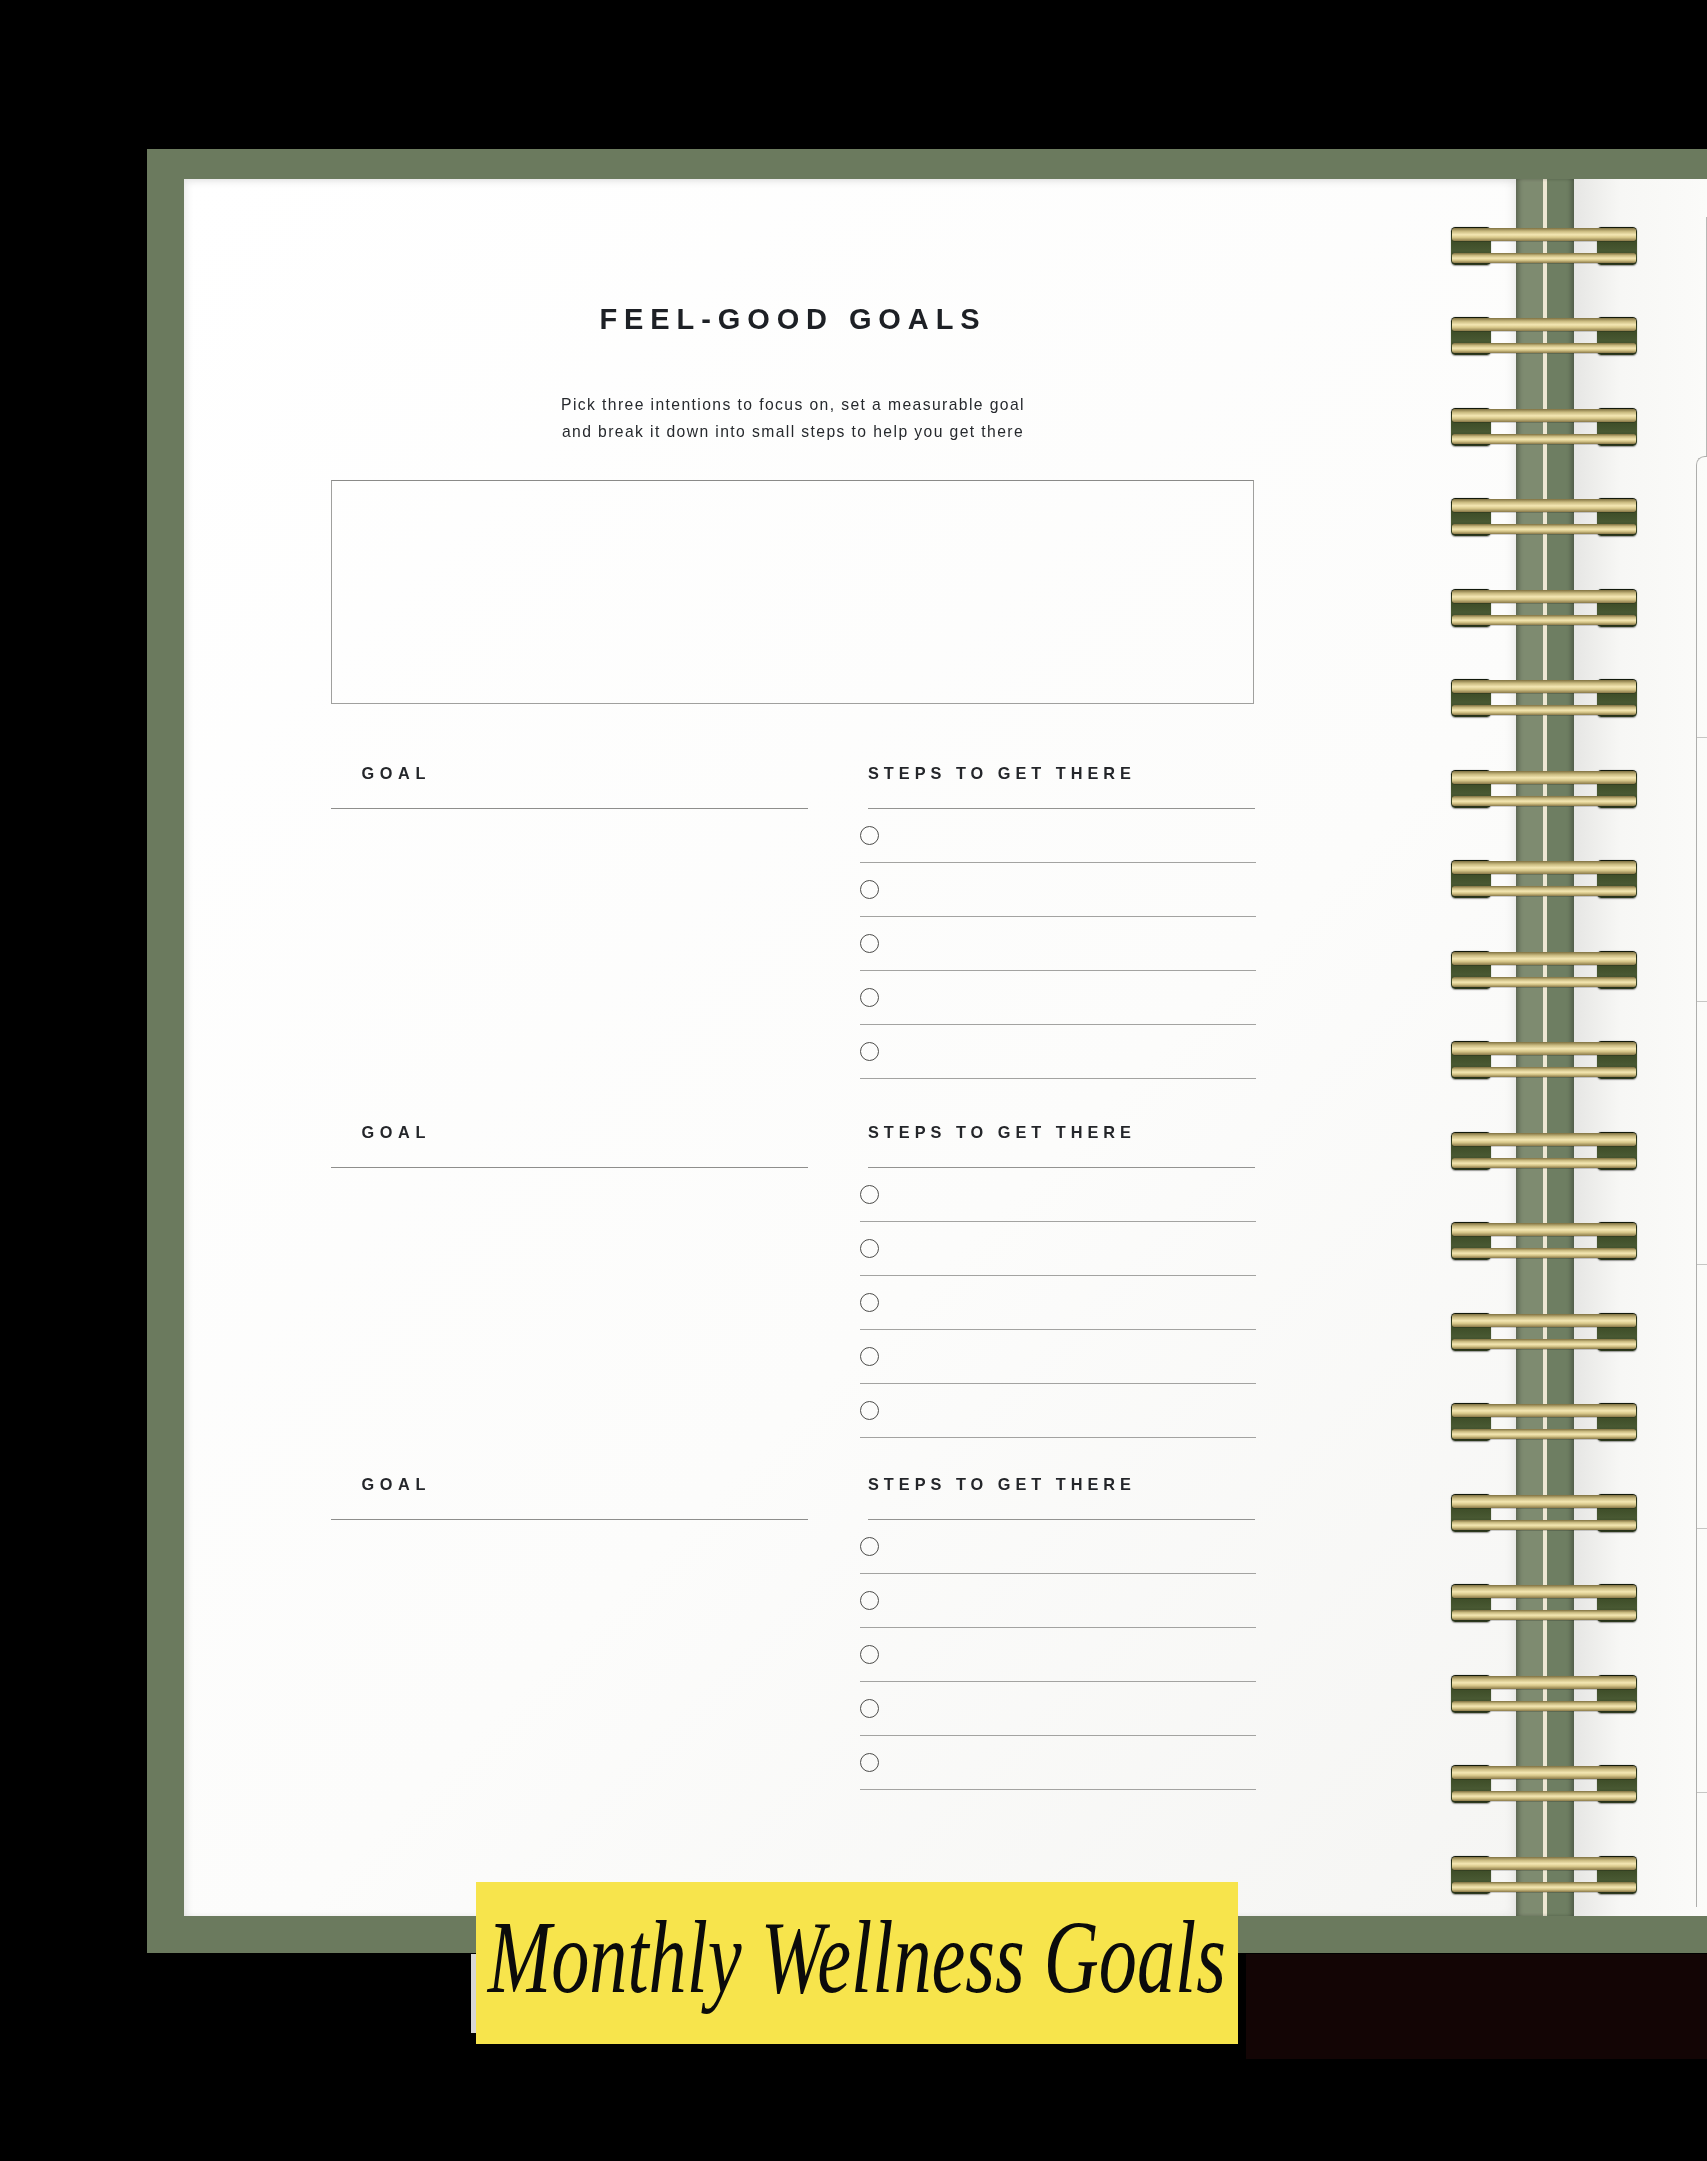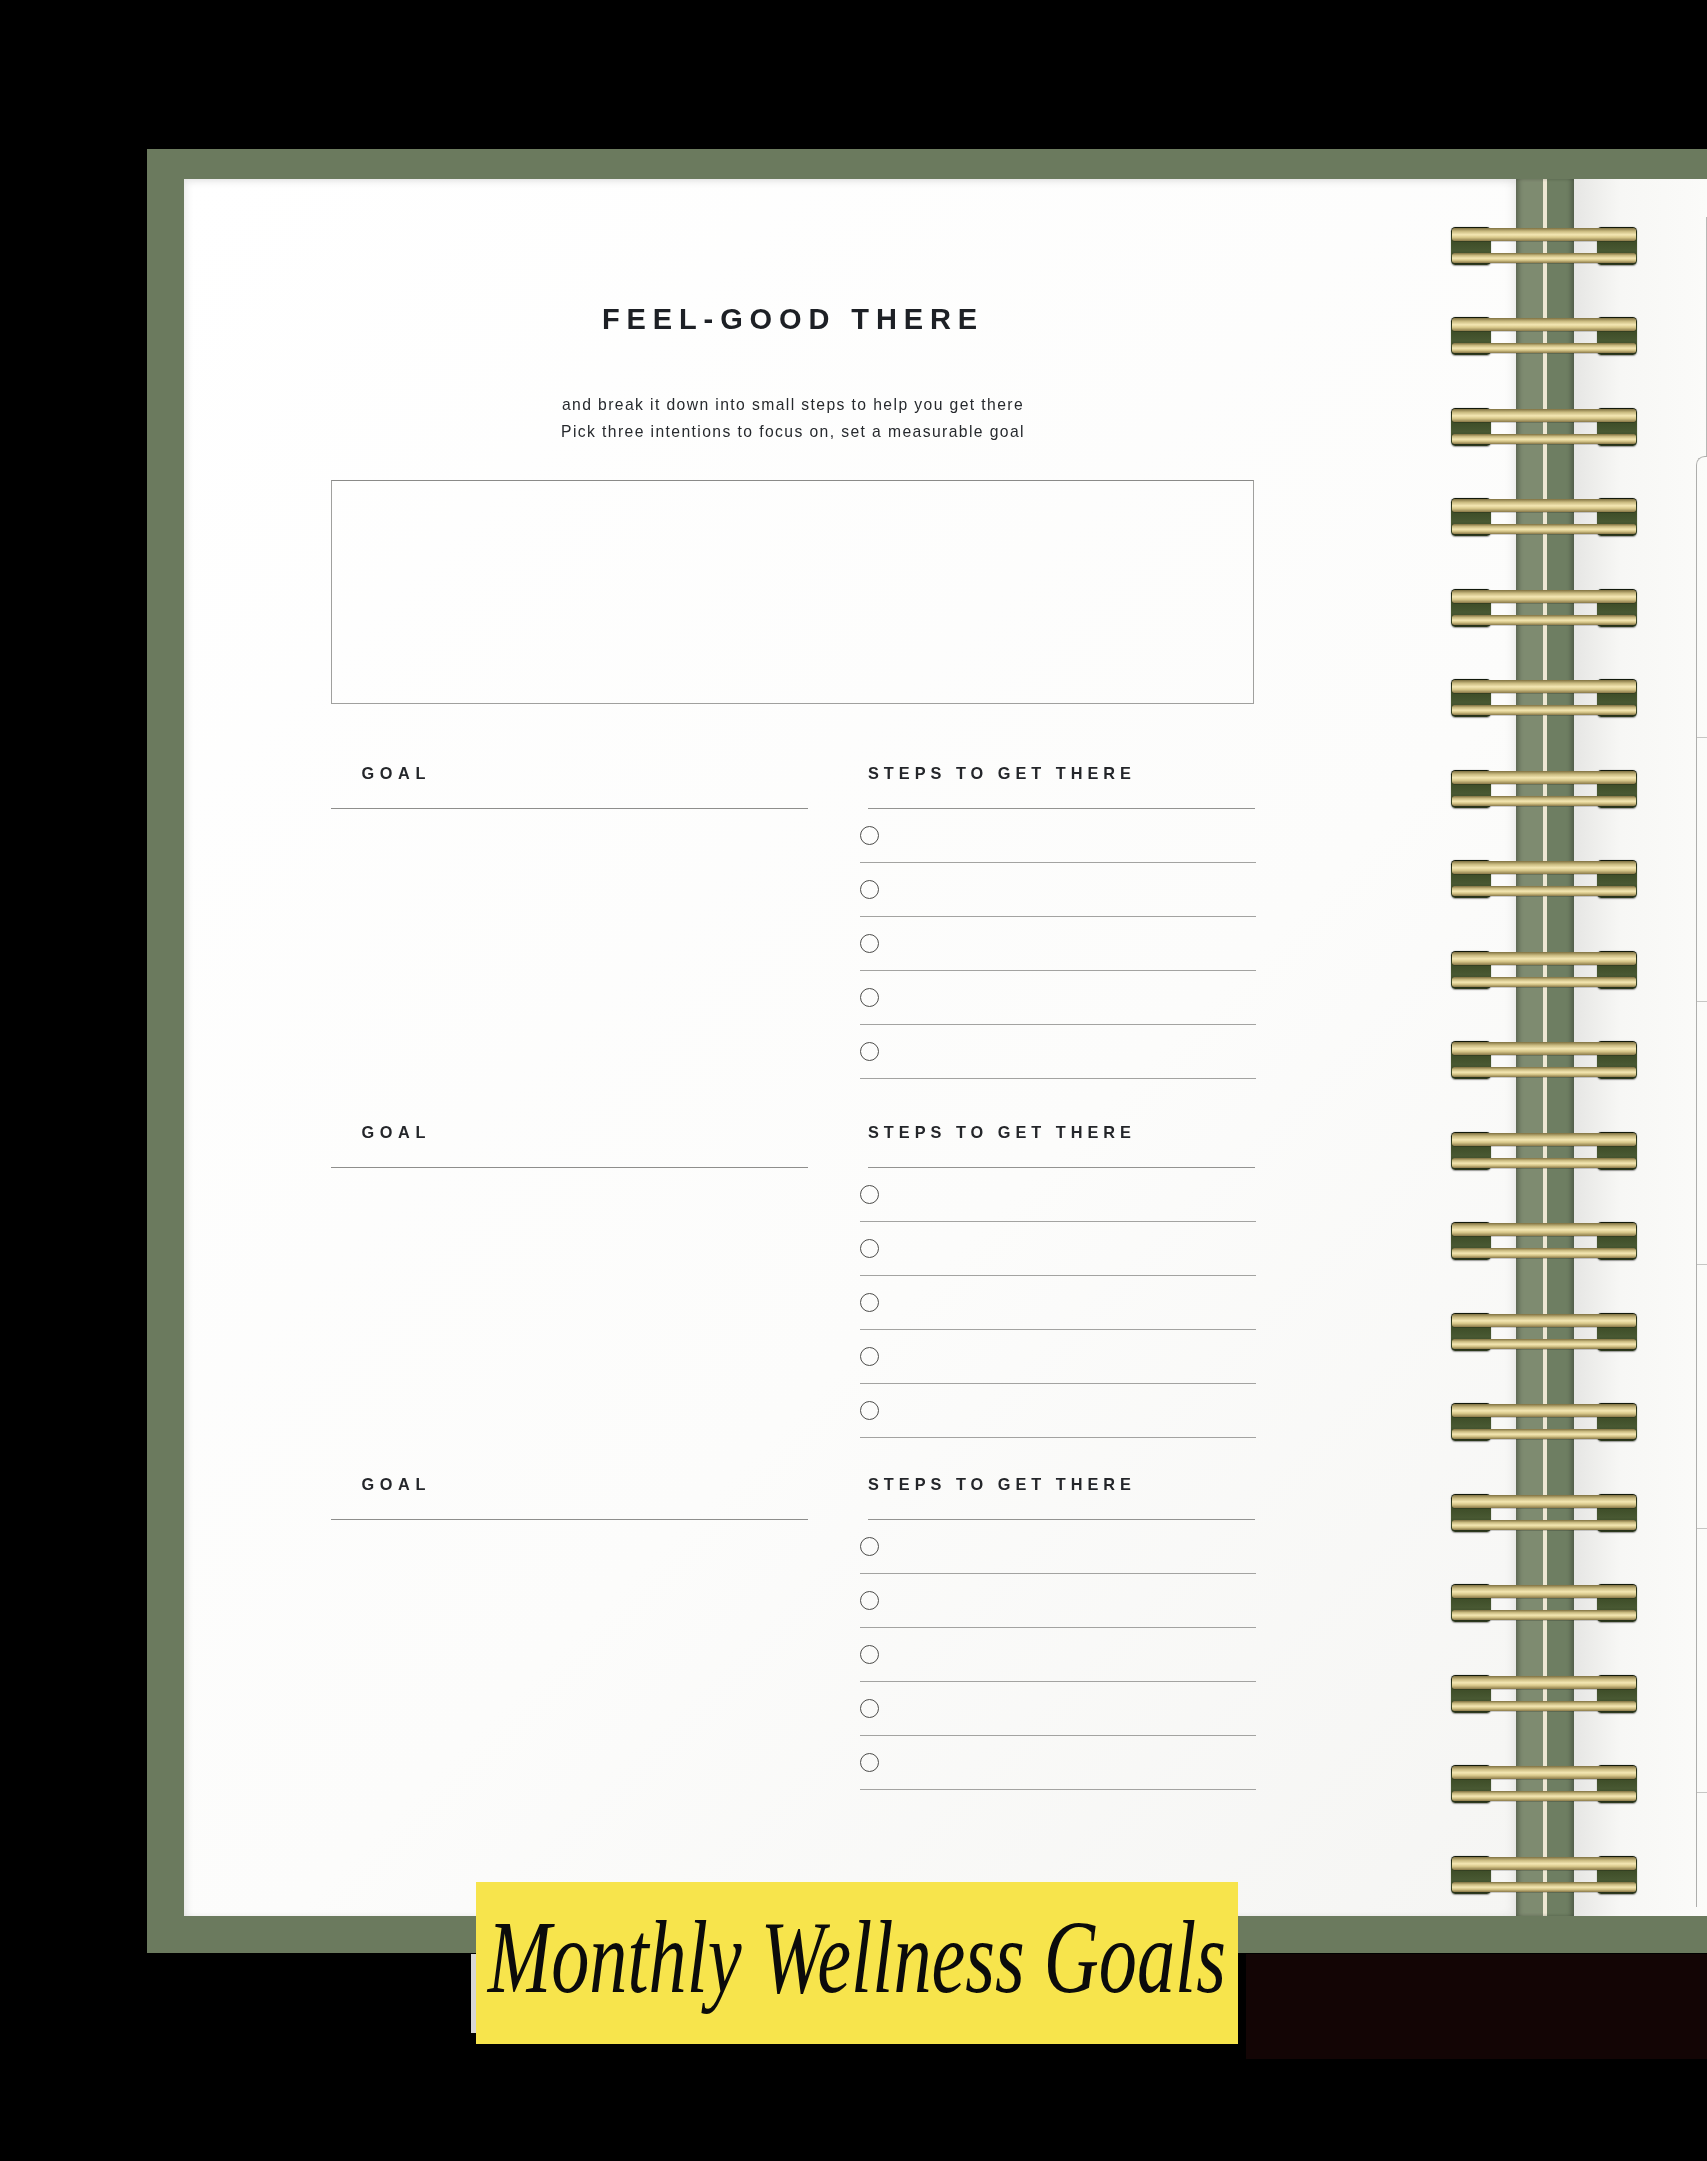--- a/index.html
+++ b/index.html
@@ -192,24 +192,24 @@
       </div>
       <div class="ring" style="top: 1856px;">
         <div class="cap l"></div>
         <div class="cap r"></div>
         <div class="bar t"></div>
         <div class="bar b"></div>
       </div>
     </div>
 
   <div class="content">
-    <div class="ttl">FEEL-GOOD THERE</div>
+    <div class="ttl">FEEL-GOOD GOALS</div>
     <div class="sub">
+      <div>Pick three intentions to focus on, set a measurable goal</div>
       <div>and break it down into small steps to help you get there</div>
-      <div>Pick three intentions to focus on, set a measurable goal</div>
     </div>
     <div class="bigbox"></div>
 
     <div class="sec" style="top:629px">
       <div class="lbl goal">GOAL</div>
       <div class="rule goal"></div>
       <div class="lbl steps">STEPS TO GET THERE</div>
       <div class="rule steps"></div>
       <div class="rows">
           <div class="steprow" style="top: 54px;">

